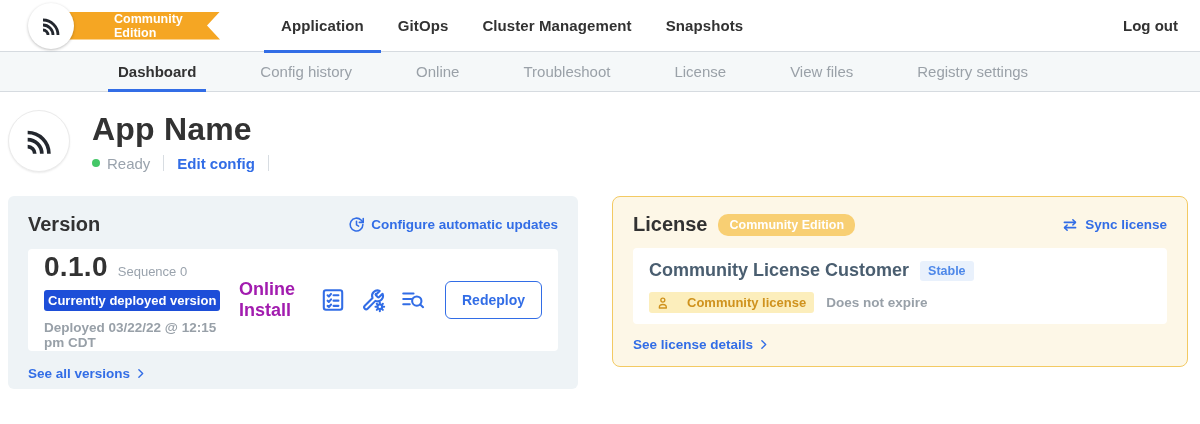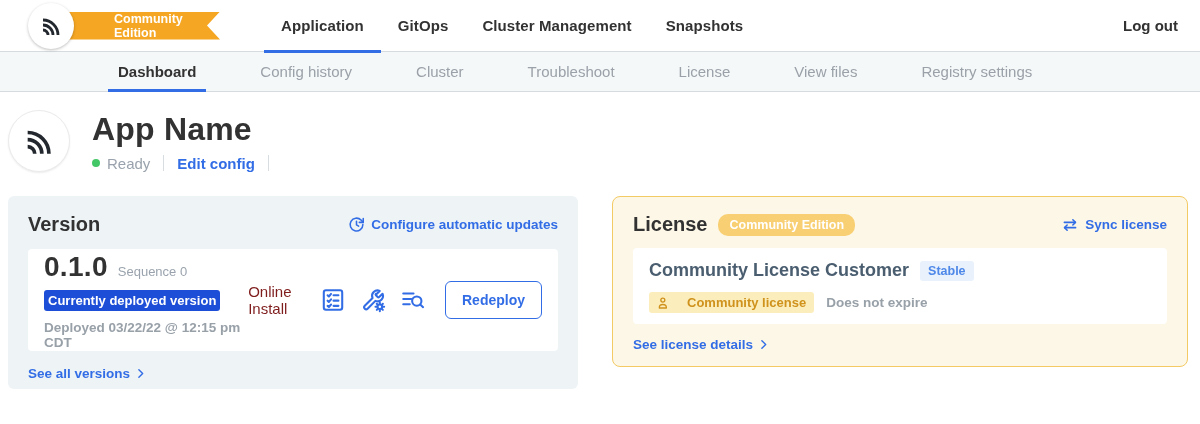--- a/index.html
+++ b/index.html
@@ -55,21 +55,21 @@
   .icon-link { display:flex; align-items:center; gap:6px; color:#326de6; font-size:13.5px; font-weight:bold; cursor:pointer; }
   .inner-card { background:#fff; border-radius:4px; margin-top:13px; padding:12px 16px; }
   .version-inner { display:flex; align-items:center; justify-content:space-between; height:102px; }
   .ver-left .ver-row { display:flex; align-items:baseline; }
   .ver-num { font-size:28px; font-weight:800; color:#323232; letter-spacing:.3px; }
   .ver-seq { margin-left:10px; font-size:13px; font-weight:500; color:#9aa3ad; }
   .deployed-badge { display:inline-block; margin-top:7px; background:#1d4ed8; color:#fff;
     font-size:13px; font-weight:bold; padding:3px 4px; border-radius:3px; }
   .deployed-at { margin-top:9px; font-size:13.5px; font-weight:600; color:#98a0a8; }
   .ver-right { display:flex; align-items:center; gap:15px; }
-  .install-type { font-size:15px; font-weight:normal; color:#7f1d1d; margin-right:4px; }
+  .install-type { font-size:18px; font-weight:bold; color:#a21caf; margin-right:4px; }
   .action-icons { display:flex; align-items:center; gap:14px; }
   .action-icons svg { cursor:pointer; }
   .redeploy-btn { border:1px solid #326de6; color:#326de6; background:#fff; border-radius:6px;
     padding:10px 16px; font-size:14px; font-weight:bold; font-family:inherit; cursor:pointer; margin-left:4px; }
   .card-footer-link { display:flex; align-items:center; gap:4px; margin-top:15px;
     color:#326de6; font-size:13.5px; font-weight:bold; cursor:pointer; }
 
   .license-card { flex:1; height:171px; background:#fdf7e7; border:1px solid #f3ca63; border-radius:8px; padding:16px 20px; }
   .lic-badge { margin-left:11px; background:#f8cf73; color:#fff; font-size:12.5px; font-weight:bold;
     padding:4px 11px; border-radius:10px; }
@@ -121,21 +121,21 @@
 </div>
 
 <div class="subnav">
   <div class="subnav-tab active">
       <span>Dashboard</span>
     </div>
   <div class="subnav-tab">
       <span>Config history</span>
     </div>
   <div class="subnav-tab">
-      <span>Cluster</span>
+      <span>Online</span>
     </div>
   <div class="subnav-tab">
       <span>Troubleshoot</span>
     </div>
   <div class="subnav-tab">
       <span>License</span>
     </div>
   <div class="subnav-tab">
       <span>View files</span>
     </div>

